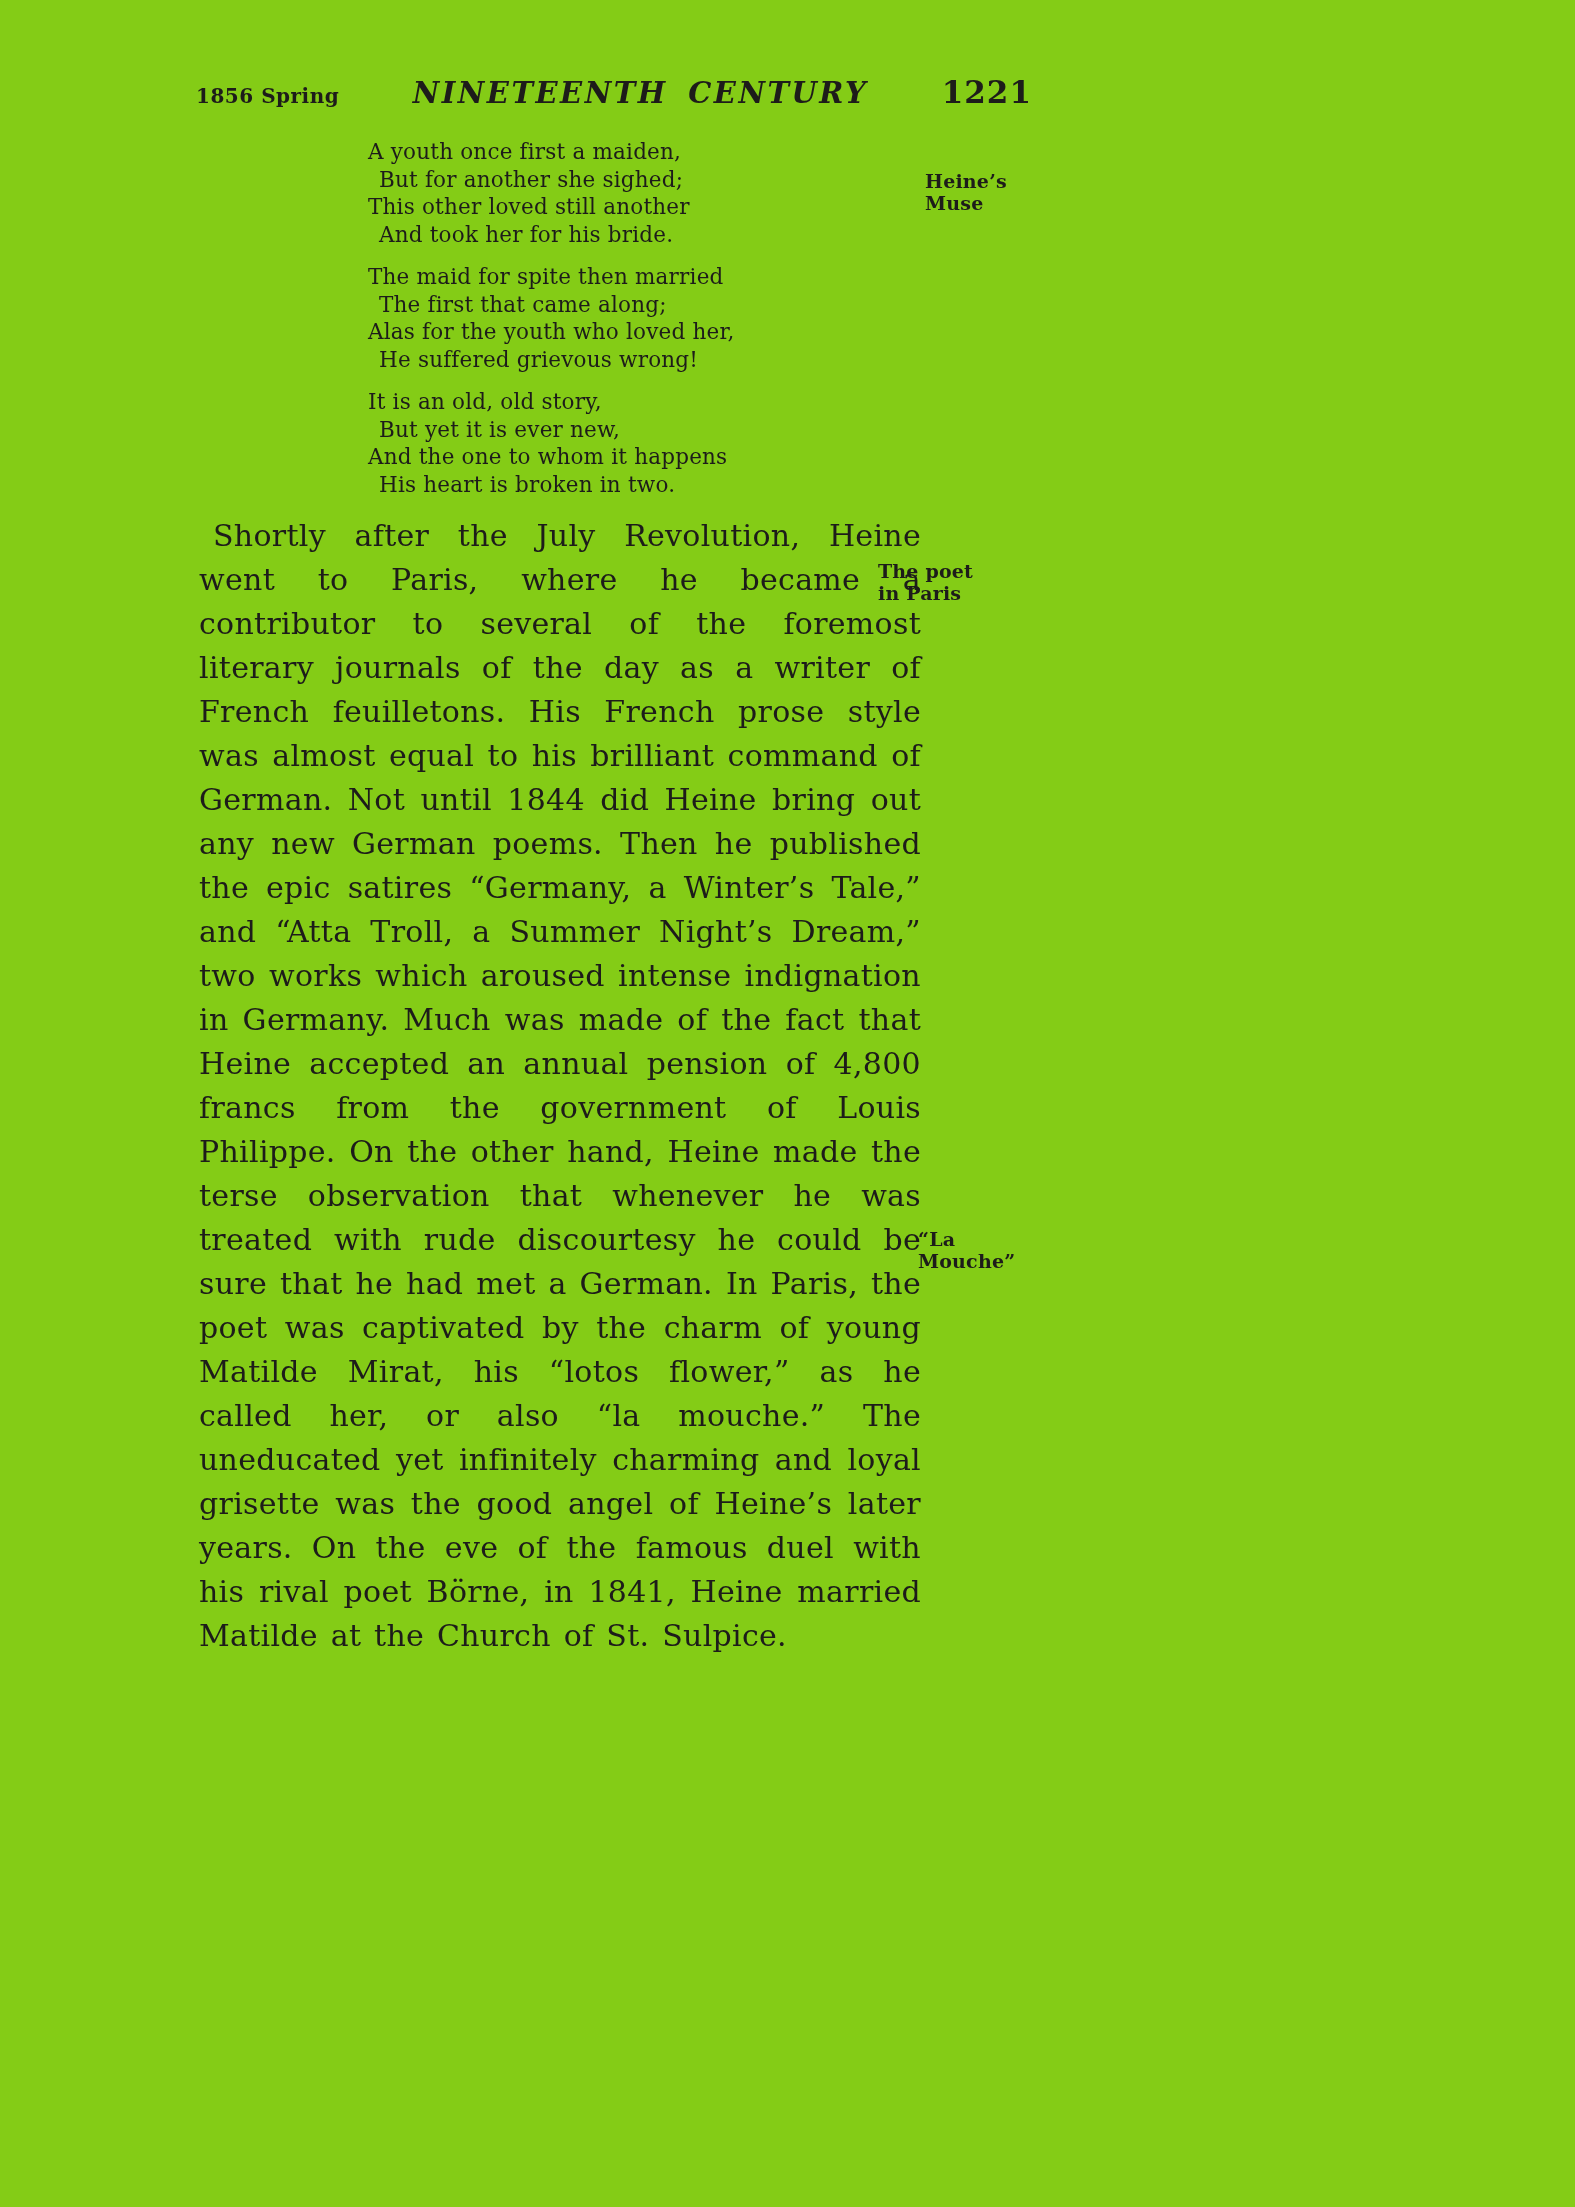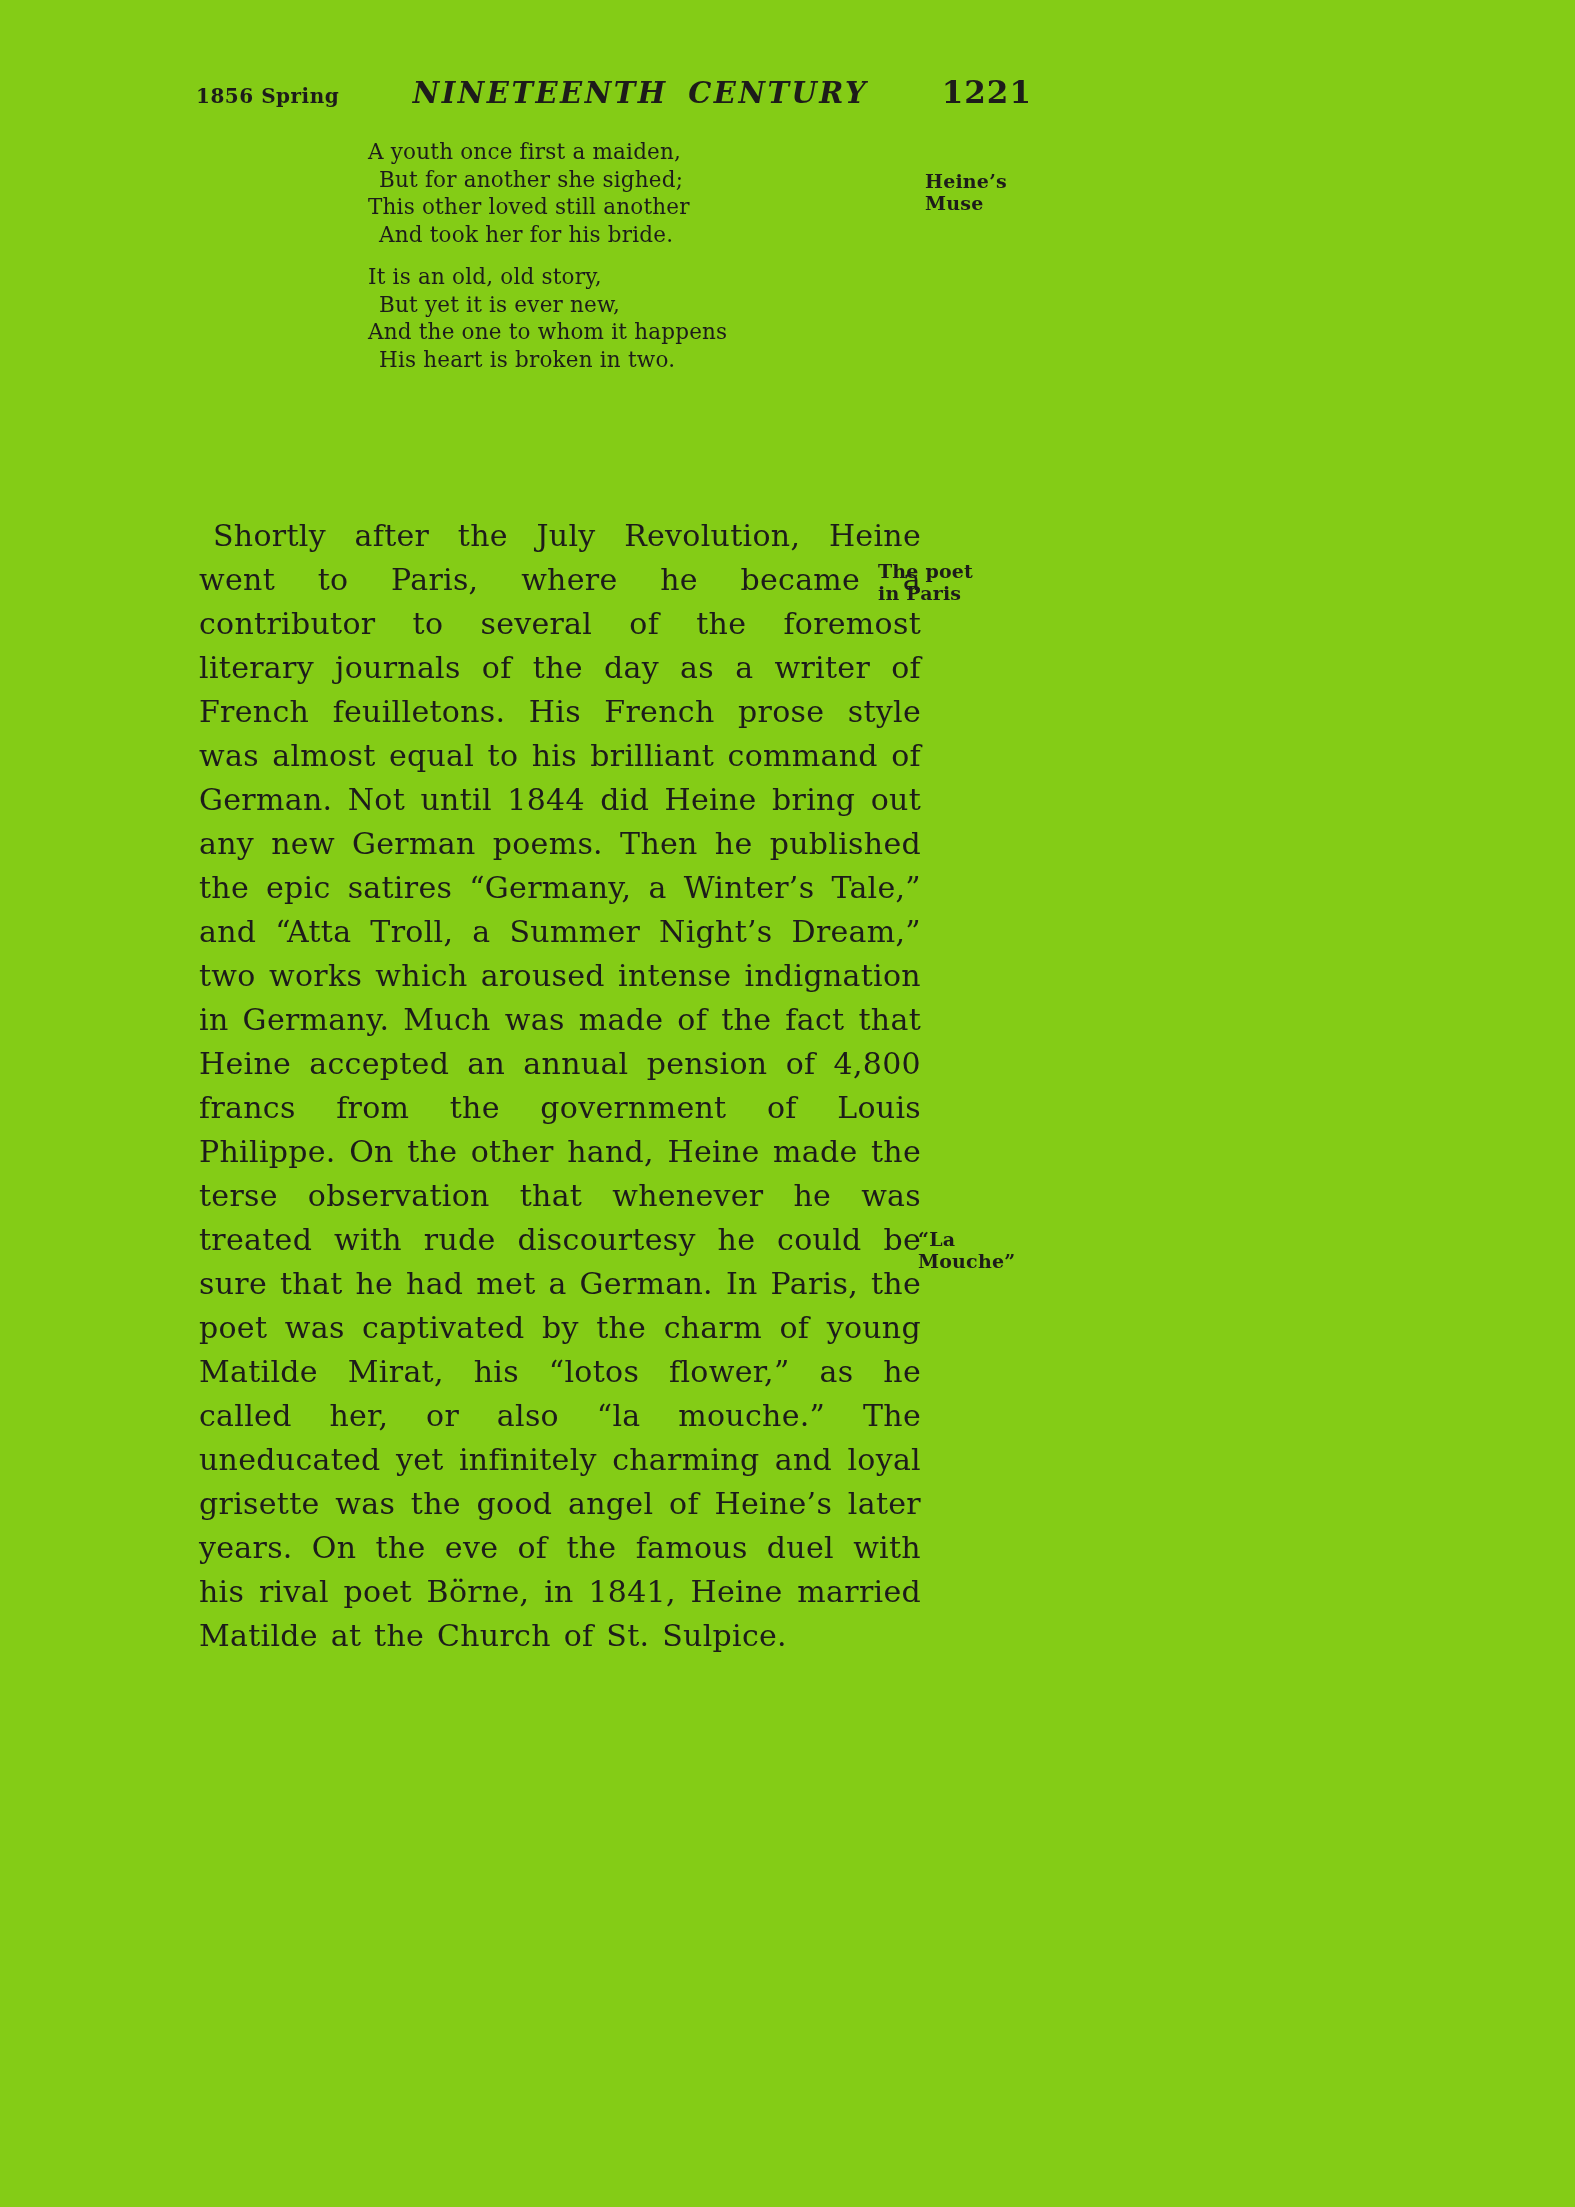--- a/index.html
+++ b/index.html
@@ -100,20 +100,26 @@
   </header>
 
   <section class="poem">
     <div class="stanza">
       <div class="poem-line">A youth once first a maiden,</div>
       <div class="poem-line indent">But for another she sighed;</div>
       <div class="poem-line">This other loved still another</div>
       <div class="poem-line indent">And took her for his bride.</div>
     </div>
     <div class="stanza">
+      <div class="poem-line">The maid for spite then married</div>
+      <div class="poem-line indent">The first that came along;</div>
+      <div class="poem-line">Alas for the youth who loved her,</div>
+      <div class="poem-line indent">He suffered grievous wrong!</div>
+    </div>
+    <div class="stanza">
       <div class="poem-line">It is an old, old story,</div>
       <div class="poem-line indent">But yet it is ever new,</div>
       <div class="poem-line">And the one to whom it happens</div>
       <div class="poem-line indent">His heart is broken in two.</div>
     </div>
   </section>
 
   <aside class="margin-note note-muse">
     <span>Heine’s</span><br>
     <span>Muse</span>

